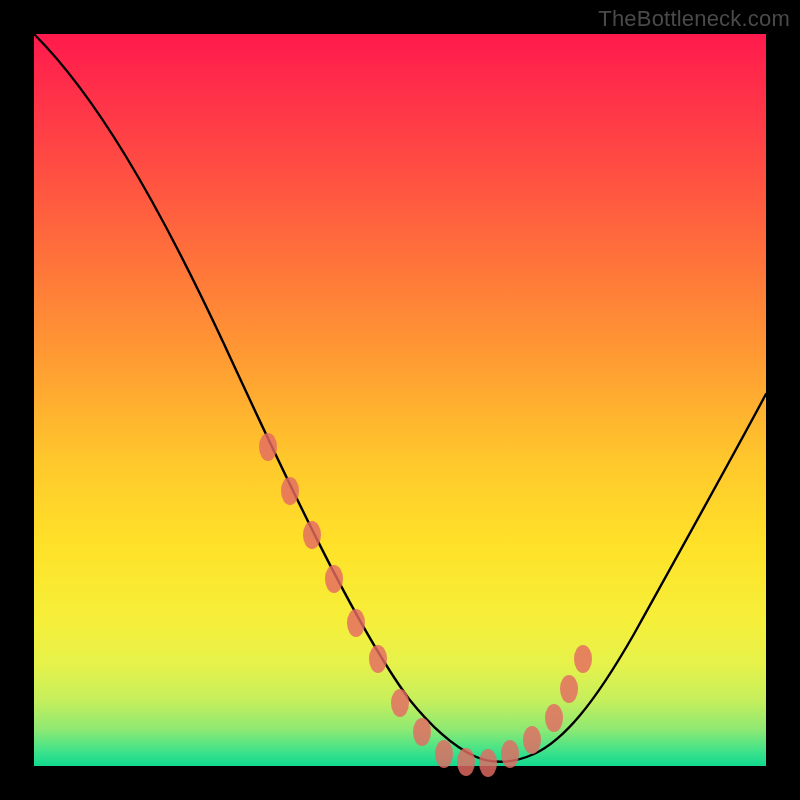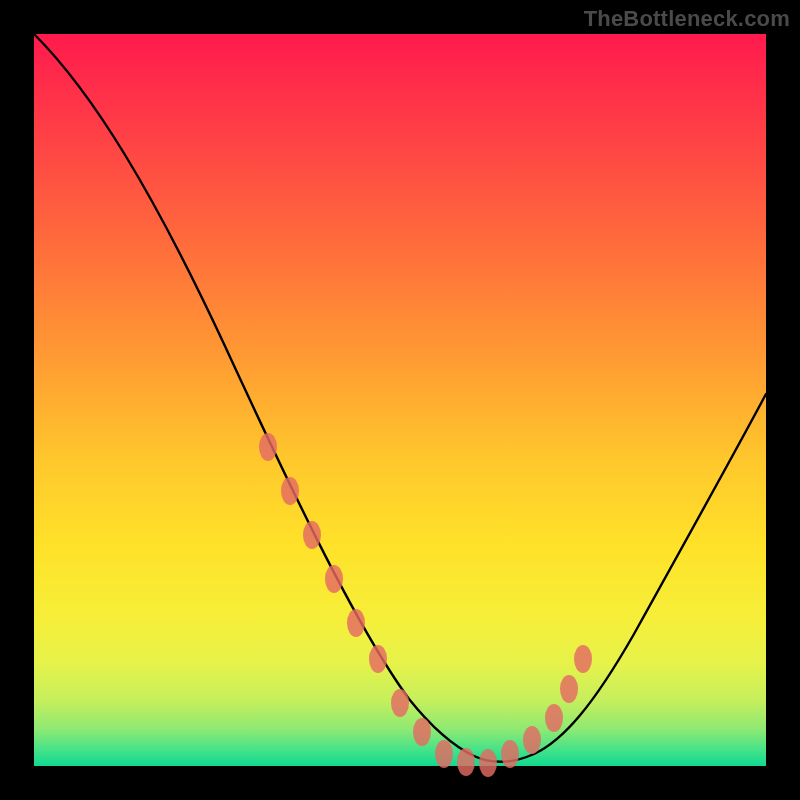--- a/index.html
+++ b/index.html
@@ -39,21 +39,21 @@
       #3fe28a 98%,
       #10d98f 100%
     );
   }
   .watermark {
     position: absolute;
     top: 6px;
     right: 10px;
     color: #4a4a4a;
     font-size: 22px;
-    font-weight: 700;
+    font-weight: 400;
     letter-spacing: 0.2px;
     user-select: none;
   }
   svg.curve {
     position: absolute;
     inset: 0;
     width: 100%;
     height: 100%;
     overflow: visible;
   }

